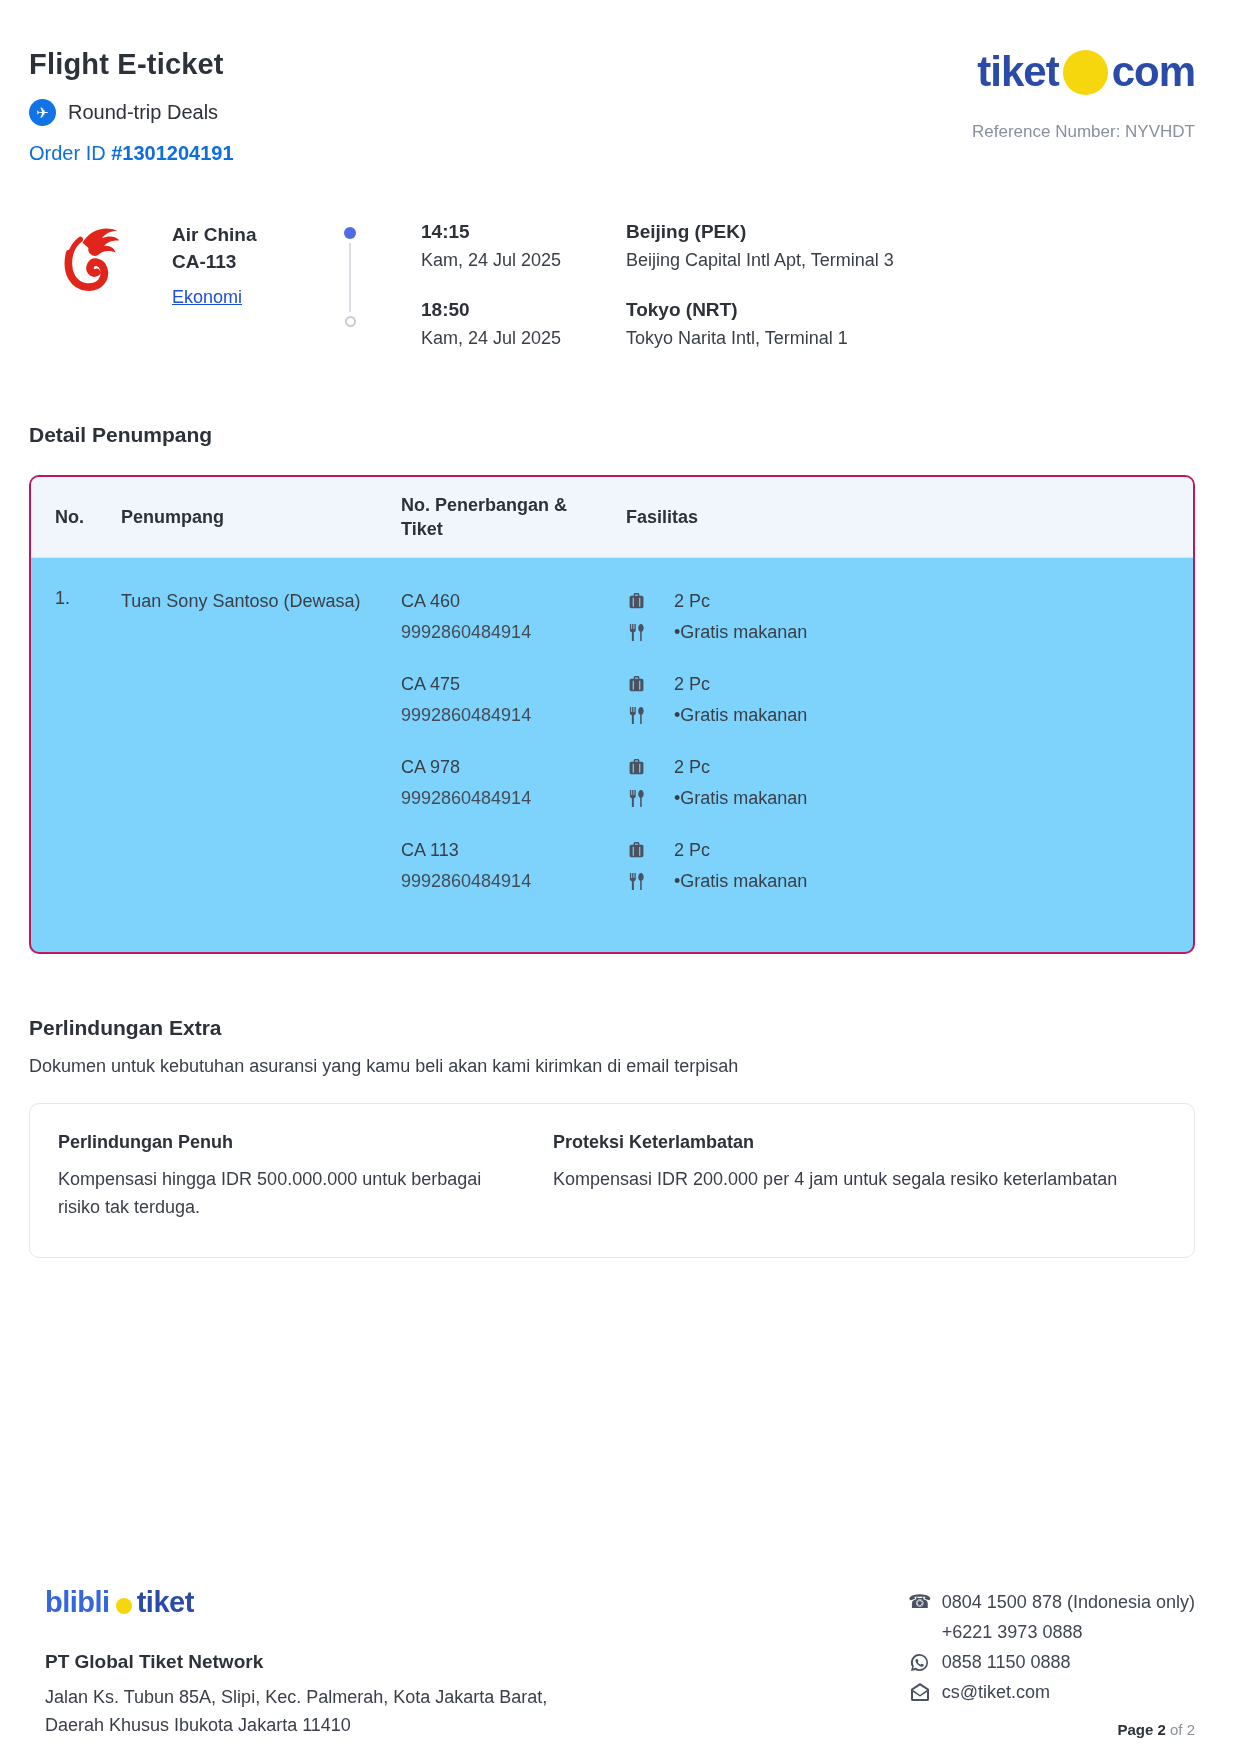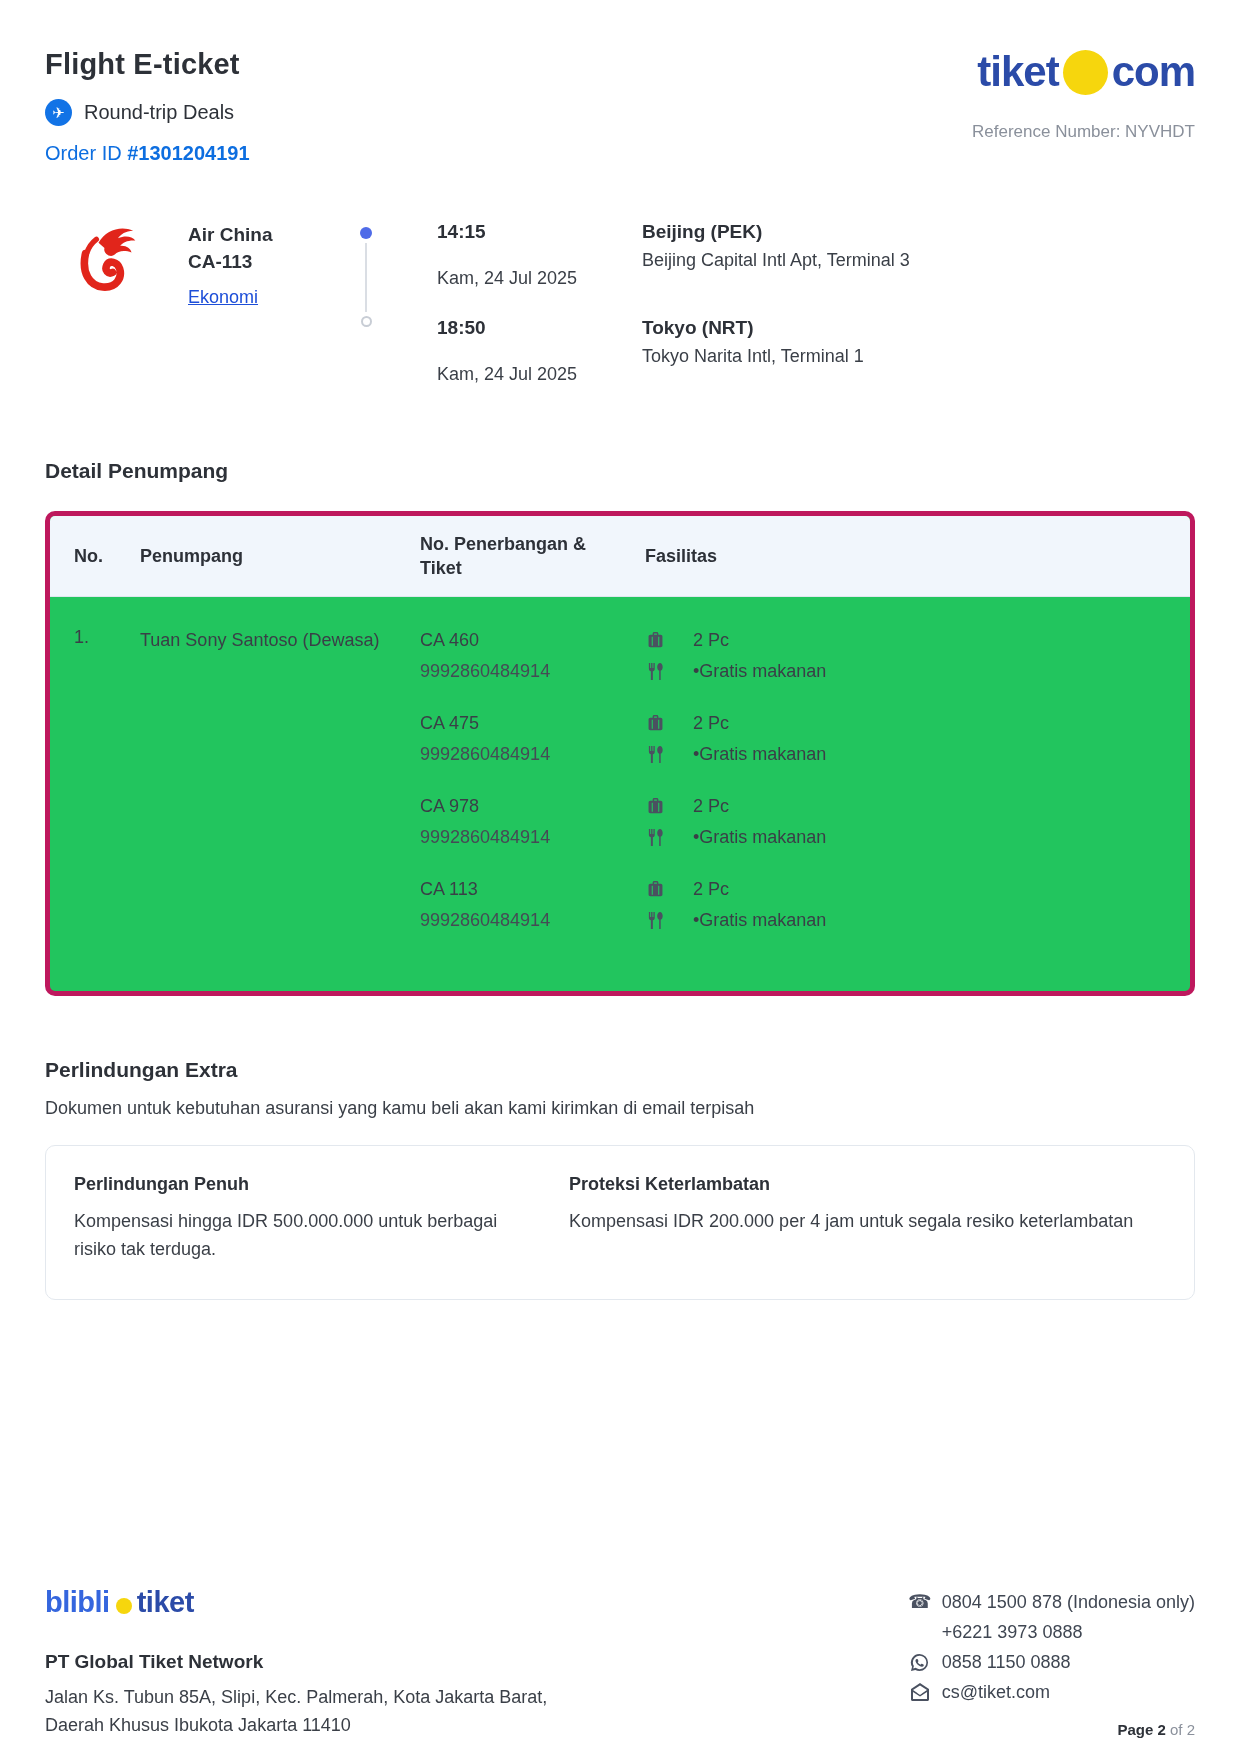--- a/index.html
+++ b/index.html
@@ -4,21 +4,21 @@
 <style>
   * { margin:0; padding:0; box-sizing:border-box; }
   html,body { background:#ffffff; }
   .page {
     position:relative;
     width:1240px; height:1755px;
     margin:0 auto;
     background:#ffffff;
     font-family:"Liberation Sans", sans-serif;
     color:#2d3138;
-    padding:48px 45px 0 45px;
+    padding:48px 45px 0 29px;
     overflow:hidden;
   }
 
   
   .hdr { display:flex; justify-content:space-between; align-items:flex-start; }
   .hdr-title { font-size:29px; font-weight:800; letter-spacing:.2px; color:#2d3138; }
   .trip-row { display:flex; align-items:center; gap:12px; margin-top:18px; }
   .trip-icon {
     width:27px; height:27px; border-radius:50%;
     background:#1273e6; color:#ffffff;
@@ -42,28 +42,28 @@
   .al-name, .al-code { font-size:19px; font-weight:700; color:#2d3138; line-height:27px; }
   .al-class { font-size:18px; color:#1d4ed8; margin-top:12px;text-decoration:underline; }
 
   .timeline { width:14px; display:flex; flex-direction:column; align-items:center; margin-left:6px; padding-top:6px; height:106px; flex:0 0 auto; }
   .tl-dot { width:12px; height:12px; border-radius:50%; background:#4f6be8; flex:0 0 auto; }
   .tl-line { width:2px; flex:1; background:#dadee4; margin:4px 0; }
   .tl-ring { width:11px; height:11px; border-radius:50%; background:#ffffff; border:2px solid #c8cdd5; flex:0 0 auto; }
 
   .legs-grid { display:grid; grid-template-columns:205px 1fr; row-gap:28px; margin-left:64px; }
   .tm { font-size:19px; font-weight:700; color:#2d3138; }
-  .dt { font-size:18px; color:#3a3f47; margin-top:25px; }
+  .dt { font-size:18px; color:#3a3f47; margin-top:7px; }
   .city { font-size:19px; font-weight:700; color:#2d3138; }
   .apt { font-size:18px; color:#3a3f47; margin-top:7px; }
 
   
   .sec-title { font-size:21px; font-weight:700; color:#2d3138; }
   .sec-pax { margin-top:74px; }
-  .tcard { margin-top:28px; border:5px solid #be185d; border-radius:10px; overflow:hidden; background:#22c55e; }
+  .tcard { margin-top:28px; border:2px solid #be185d; border-radius:10px; overflow:hidden; background:#7dd3fc; }
   .t-head {
     display:grid; grid-template-columns:66px 280px 225px 1fr;
     background:#f1f6fc; border-bottom:1px solid #dfe6ee;
     padding:16px 0 16px 24px; align-items:center; min-height:76px;
   }
   .th { font-size:18px; font-weight:700; color:#2d3138; padding-right:20px; line-height:24px; }
   .t-body {
     display:grid; grid-template-columns:66px 280px 225px 1fr;
     grid-auto-rows:auto; row-gap:26px;
     padding:30px 0 58px 24px;

